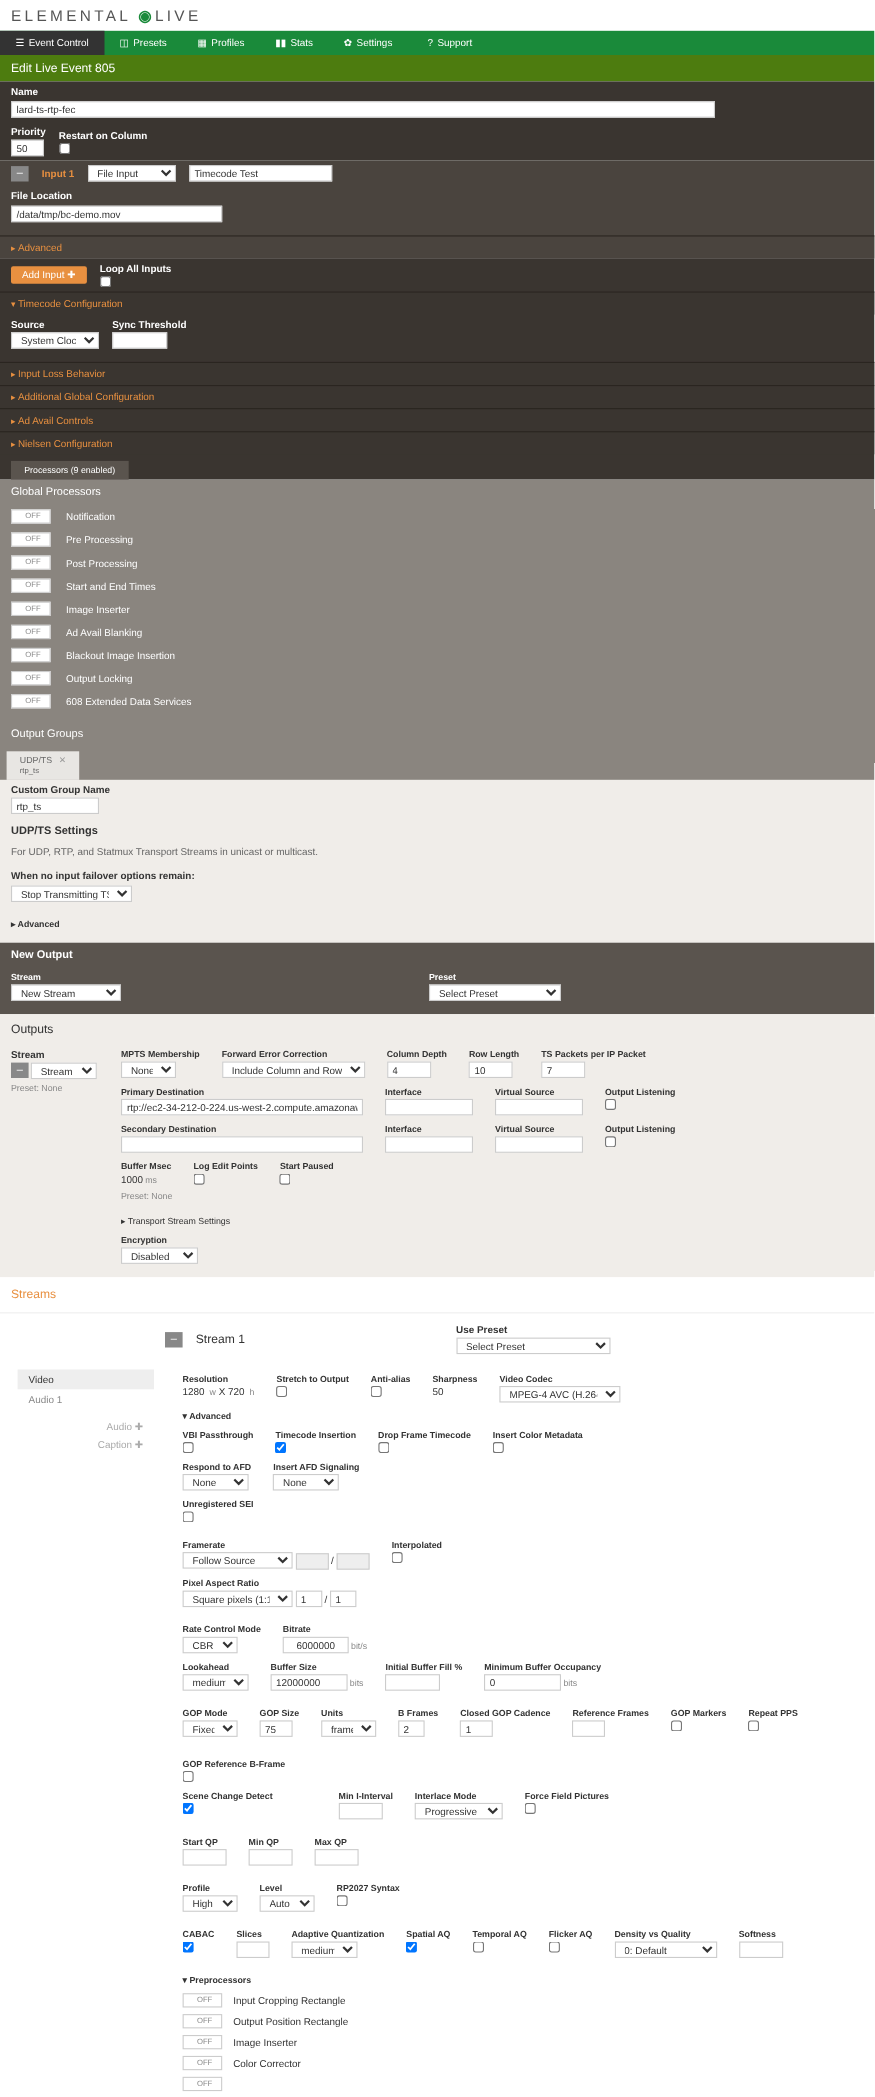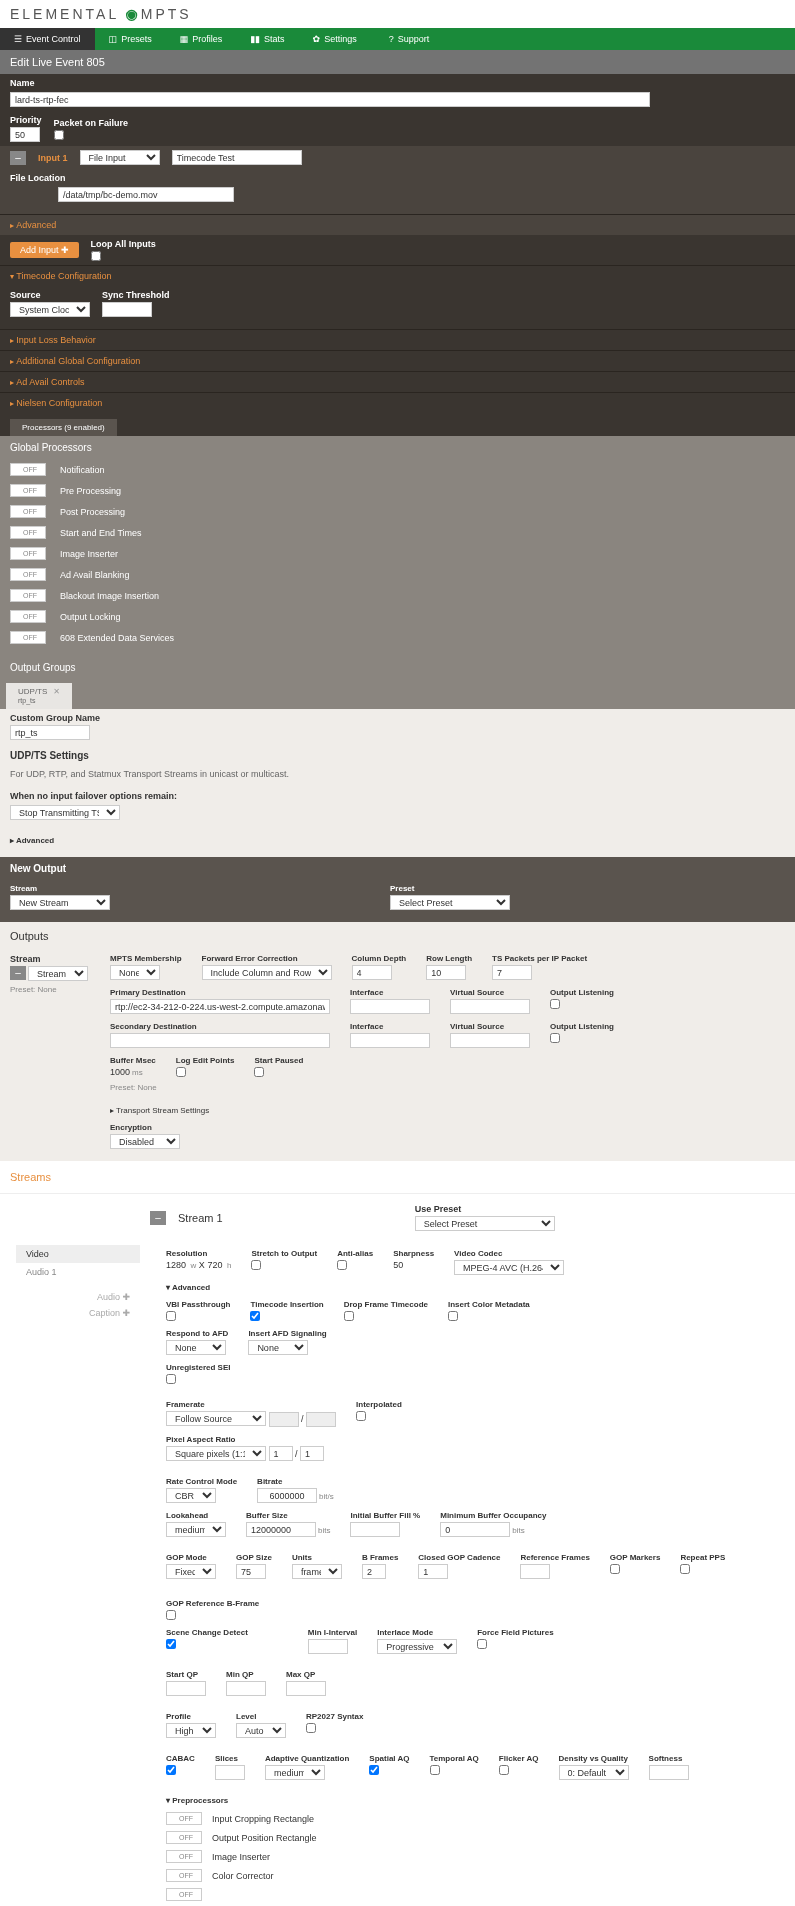--- a/index.html
+++ b/index.html
@@ -5,21 +5,21 @@
 *{box-sizing:border-box;margin:0;padding:0;font-family:Arial,Helvetica,sans-serif}
 body{background:#fff;font-size:9px;color:#333;width:795px}
 .logo{padding:6px 10px;font-size:14px;font-weight:300;letter-spacing:3px;color:#555}
 .logo .e{color:#1a8a3a;font-weight:bold}
 .nav{background:#1a8a3a;display:flex;height:22px}
 .nav-item{color:#fff;padding:5px 14px;font-size:9px;display:flex;align-items:center;gap:4px;cursor:pointer}
 .nav-item.active{background:#333}
 .nav-item.support{margin-left:4px}
 .dark{background:#3a3530;color:#fff}
 .dark-light{background:#4a443e;color:#fff}
-.section-header{background:#737373;color:#fff;padding:6px 10px;font-size:11px}
+.section-header{background:#4d7c0f;color:#fff;padding:6px 10px;font-size:11px}
 .row{padding:4px 10px;display:flex;align-items:center;gap:12px}
 .label{font-size:9px;font-weight:bold}
 .orange{color:#e89040}
 input[type=text],select{font-size:9px;padding:1px 4px;border:1px solid #ccc;background:#fff;color:#333;height:15px}
 .dark input[type=text],.dark select,.dark-light input[type=text],.dark-light select{background:#fff;color:#333}
 .btn-minus{background:#888;color:#fff;border:none;width:16px;height:14px;font-size:10px;line-height:1;cursor:pointer}
 .btn-add{background:#e89040;color:#fff;border:none;padding:3px 10px;font-size:9px;cursor:pointer;border-radius:2px}
 .collapse-row{background:#3a3530;padding:5px 10px;color:#e89040;font-size:9px;border-top:1px solid #2a2520;cursor:pointer}
 .collapse-row::before{content:"▸ ";font-size:8px}
 .collapse-row.open::before{content:"▾ "}
@@ -51,21 +51,21 @@
 .adv-t{font-size:8px;font-weight:bold;padding:4px 0;cursor:pointer}
 .adv-t::before{content:"▾ "}
 .preproc-row{display:flex;align-items:center;gap:10px;padding:3px 0}
 .unit{font-size:8px;color:#888;margin-left:2px}
 .tri{font-size:8px;cursor:pointer}
 .tri::before{content:"▸ "}
 </style>
 </head>
 <body>
 
-<div class="logo"><span>ELEMENTAL</span> <span class="e">◉</span><span>MPTS</span></div>
+<div class="logo"><span>ELEMENTAL</span> <span class="e">◉</span><span>LIVE</span></div>
 
 <div class="nav">
 <div class="nav-item active">☰ <span>Event Control</span></div>
 <div class="nav-item">◫ <span>Presets</span></div>
 <div class="nav-item">▦ <span>Profiles</span></div>
 <div class="nav-item">▮▮ <span>Stats</span></div>
 <div class="nav-item">✿ <span>Settings</span></div>
 <div class="nav-item support">? <span>Support</span></div>
 </div>
 
@@ -79,40 +79,40 @@
     </div>
 <div class="row" style="padding-top:0">
       <input type="text" style="width: 640px;" value="lard-ts-rtp-fec">
     </div>
 <div class="row">
 <div class="field-col">
         <span class="label">Priority</span>
         <input type="text" style="width: 30px;" value="50">
       </div>
 <div class="field-col">
-        <span class="label">Packet on Failure</span>
+        <span class="label">Restart on Column</span>
         <input type="checkbox" class="chk" style="">
       </div>
 </div>
 </div>
 
 <div class="dark-light">
 <div class="row">
 <button class="btn-minus">–</button>
 <span class="orange label">Input 1</span>
 <select style="width:80px"><option>File Input</option></select>
 <input type="text" style="width: 130px;" value="Timecode Test">
 </div>
 <div class="row">
       <div class="field-col">
         <span class="label">File Location</span>
       </div>
     </div>
 <div class="row" style="padding-top:0">
-      <input type="text" style="width: 176px; margin-left: 48px;" value="/data/tmp/bc-demo.mov">
+      <input type="text" style="width: 192px;" value="/data/tmp/bc-demo.mov">
     </div>
 <div class="sep"></div>
 <div class="collapse-row" style="background:#4a443e">Advanced</div>
 </div>
 
 <div class="dark">
 <div class="row">
 <button class="btn-add"><span>Add Input</span> ✚</button>
 <div class="field-col">
         <span class="label">Loop All Inputs</span>
@@ -552,21 +552,21 @@
 <div class="field-col">
         <span class="label">Temporal AQ</span>
         <input type="checkbox" class="chk" style="">
       </div>
 <div class="field-col">
         <span class="label">Flicker AQ</span>
         <input type="checkbox" class="chk" style="">
       </div>
 <div class="field-col">
         <span class="label">Density vs Quality</span>
-        <select style="width:70px"><option>0: Default</option></select>
+        <select style="width:93px"><option>0: Default</option></select>
       </div>
 <div class="field-col">
         <span class="label">Softness</span>
         <input type="text" style="width: 40px;">
       </div>
 </div>
 <div class="sep"></div>
 <div class="adv-t">Preprocessors</div>
 <div class="preproc-row">
       <span class="toggle">OFF</span>

